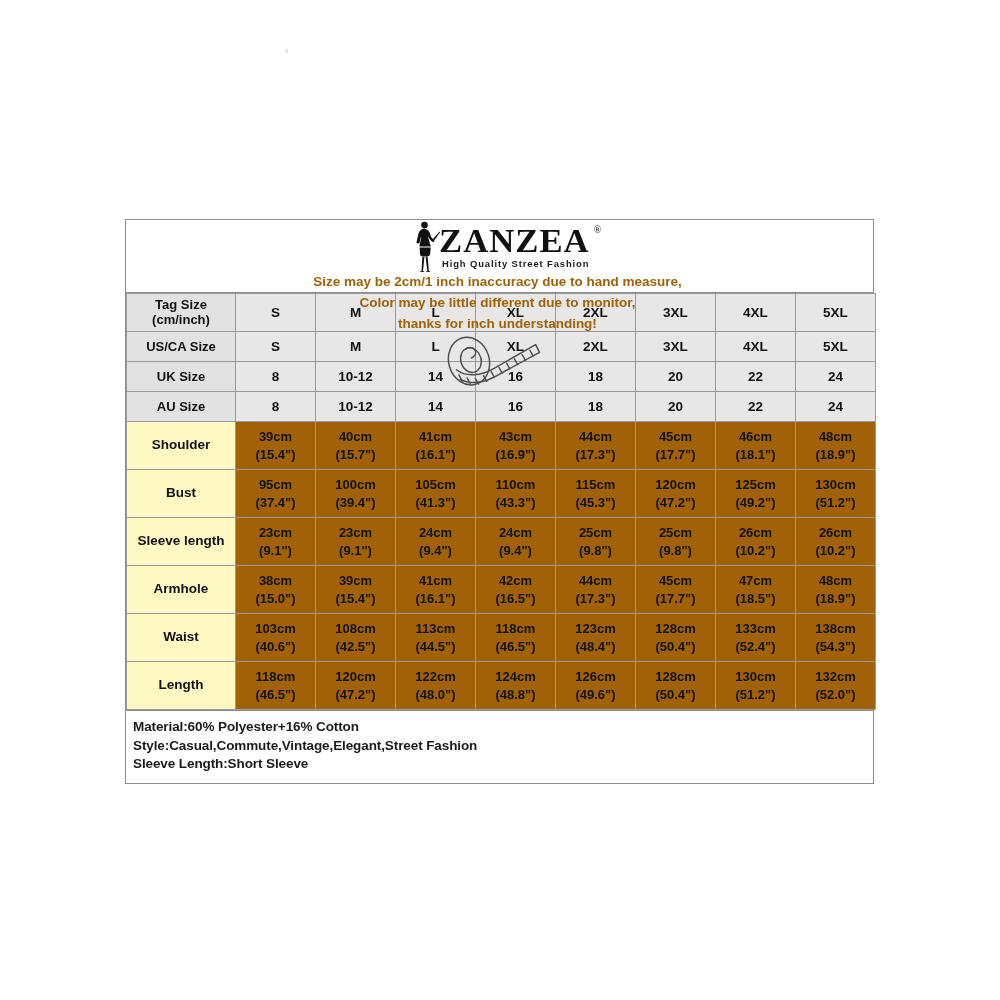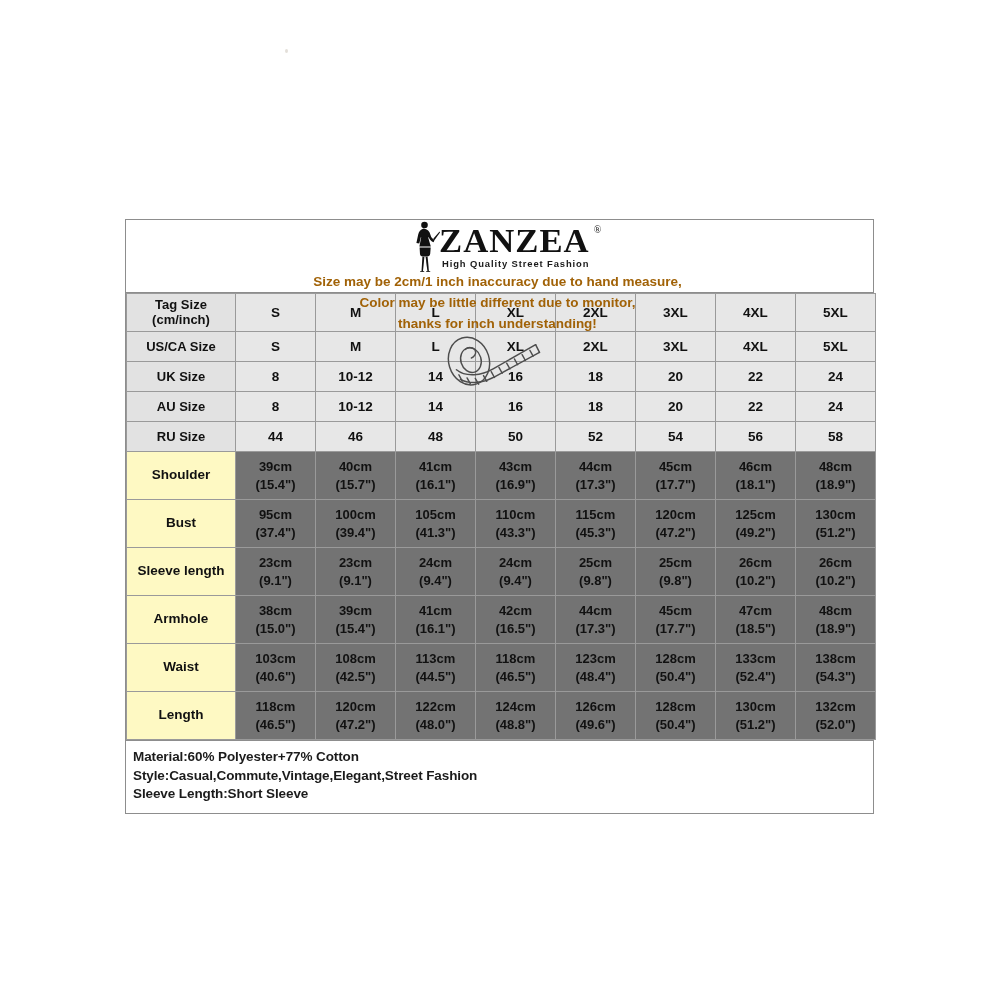--- a/index.html
+++ b/index.html
@@ -143,21 +143,21 @@
   }
   tr.sizerow td.rowlabel {
     background: #e2e2e2;
     font-size: 13px;
   }
   tr.sizerow.tall td { height: 35px; }
   tr.sizerow.tall td.rowlabel { line-height: 1.15; }
 
   tr.measrow td {
     height: 45px;
-    background: #737373;
+    background: #a16207;
     font-size: 13px;
     font-weight: bold;
     line-height: 1.35;
   }
   tr.measrow td.rowlabel {
     background: #fef9c3;
     font-size: 13.5px;
   }
   .cmv { display: block; }
   .inv { display: block; }
@@ -300,31 +300,20 @@
           <td>8</td>
           <td>10-12</td>
           <td>14</td>
           <td>16</td>
           <td>18</td>
           <td>20</td>
           <td>22</td>
           <td>24</td>
         </tr>
 
-        <tr class="sizerow">
-          <td class="rowlabel">RU Size</td>
-          <td>44</td>
-          <td>46</td>
-          <td>48</td>
-          <td>50</td>
-          <td>52</td>
-          <td>54</td>
-          <td>56</td>
-          <td>58</td>
-        </tr>
 
         <tr class="measrow">
           <td class="rowlabel">Shoulder</td>
           <td>
               <span class="cmv">39cm</span>
               <span class="inv">(15.4")</span>
             </td>
           <td>
               <span class="cmv">40cm</span>
               <span class="inv">(15.7")</span>
@@ -532,19 +521,19 @@
           <td>
               <span class="cmv">132cm</span>
               <span class="inv">(52.0")</span>
             </td>
         </tr>
 
       </tbody>
     </table>
 
     <div class="footer">
-      <div>Material:60% Polyester+77% Cotton</div>
+      <div>Material:60% Polyester+16% Cotton</div>
       <div>Style:Casual,Commute,Vintage,Elegant,Street Fashion</div>
       <div>Sleeve Length:Short Sleeve</div>
     </div>
 
   </div>
 </div>
 
 </body></html>

